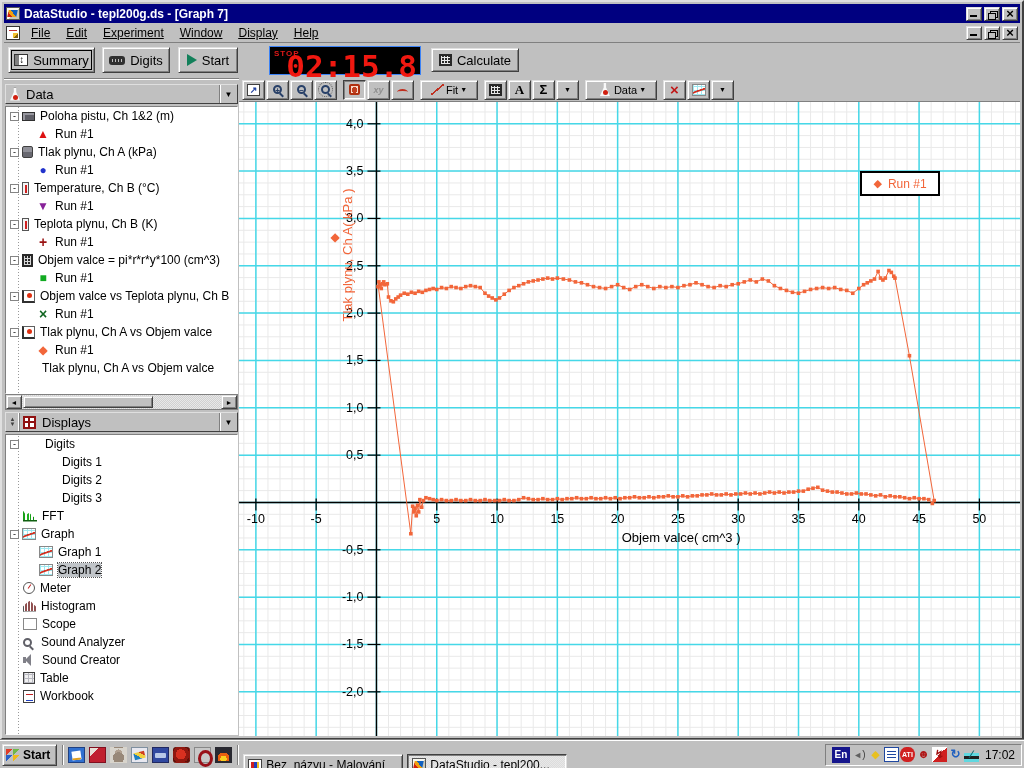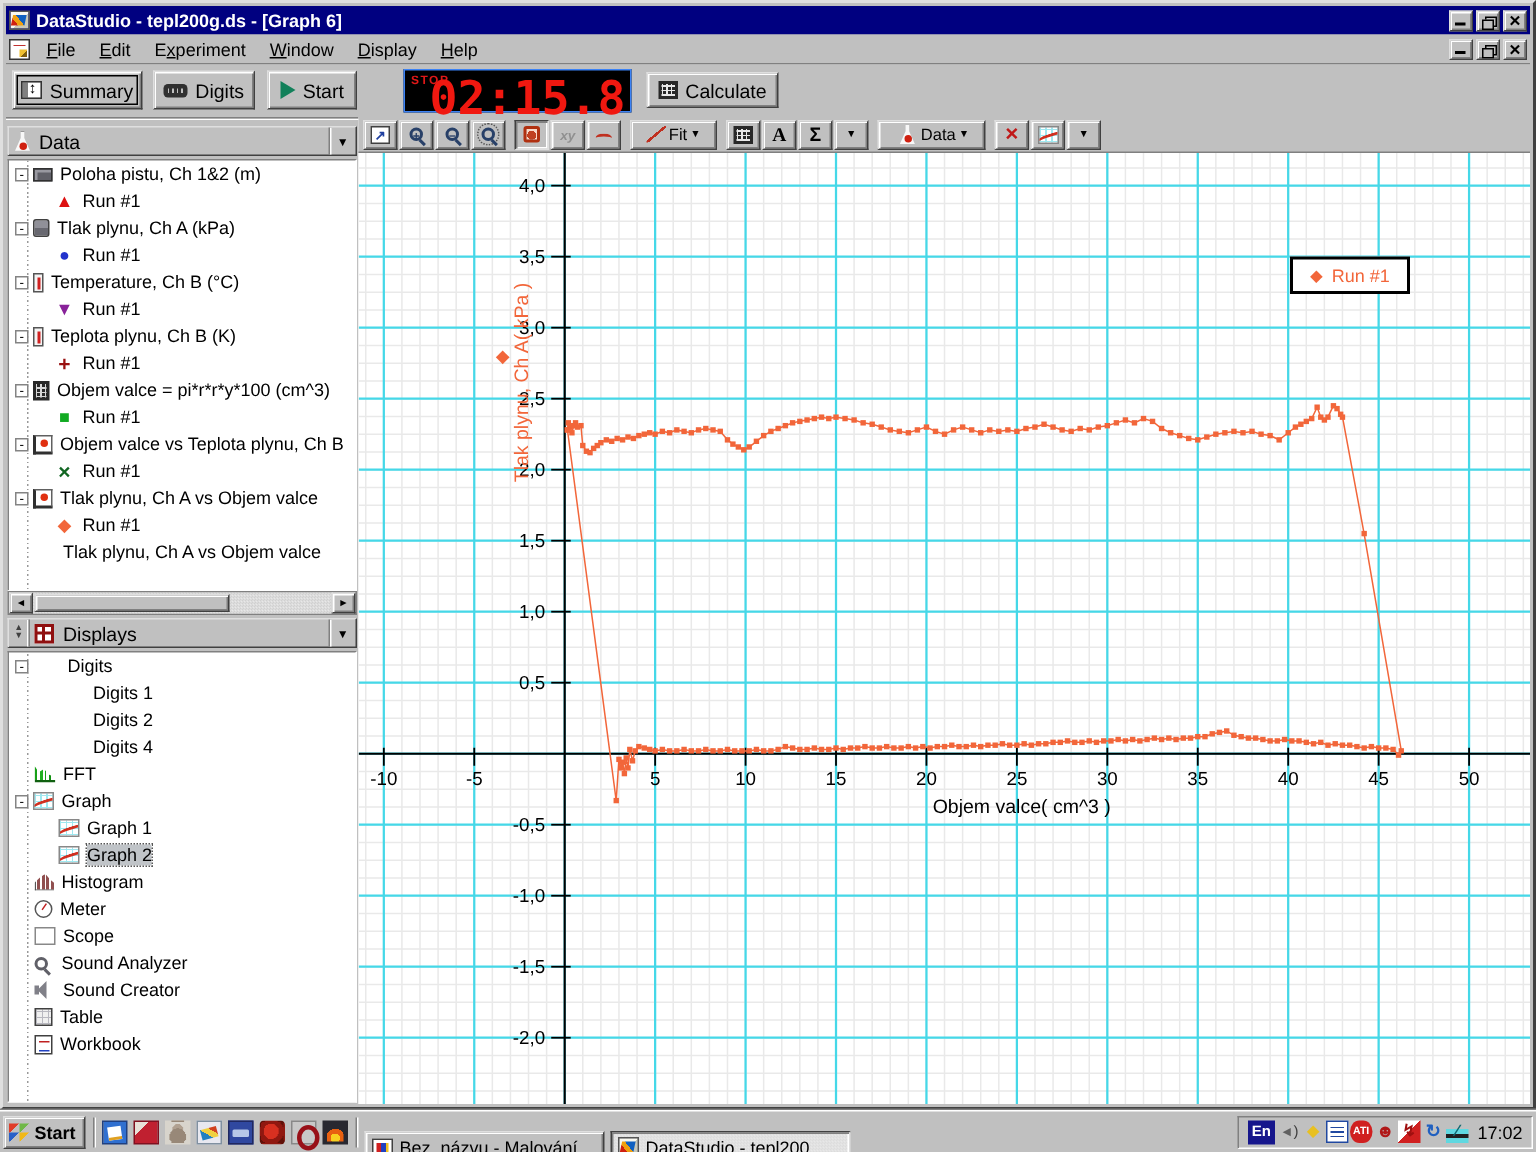--- a/index.html
+++ b/index.html
@@ -177,31 +177,31 @@
   .t-sync::before { content:"↻"; color:#2060C0; font-weight:bold; font-size:12px; }
   .t-tablet { background:linear-gradient(0deg,#60D8E0 0 3px,#202020 3px 6px,#60D8E0 6px 9px,transparent 9px); } .t-tablet::before { content:"∕"; color:#106870; font-weight:bold; }
 </style>
 </head>
 <body>
 
 <div id="app">
 
   <div id="titlebar">
     <span class="app-logo"></span>
-    <span class="title">DataStudio - tepl200g.ds - [Graph 6]</span>
+    <span class="title">DataStudio - tepl200g.ds - [Graph 7]</span>
     <span class="winctl" id="title-controls">
         <span class="winbtn raised min"></span>
         <span class="winbtn raised res"></span>
         <span class="winbtn raised cls"></span>
       </span>
   </div>
 
   <div id="menubar">
     <span class="mdi-doc-icon"></span>
-    <span id="menu-items" style="display: flex;">
+    <span id="menu-items" style="display: flex; text-decoration: underline;">
         <span class="menu-item"><u>F</u>ile</span>
         <span class="menu-item"><u>E</u>dit</span>
         <span class="menu-item">E<u>x</u>periment</span>
         <span class="menu-item"><u>W</u>indow</span>
         <span class="menu-item"><u>D</u>isplay</span>
         <span class="menu-item"><u>H</u>elp</span>
       </span>
     <span class="winctl" id="mdi-controls">
         <span class="winbtn raised min"></span>
         <span class="winbtn raised res"></span>
@@ -342,21 +342,21 @@
           <span class="tlabel">Digits 1</span>
         </div>
         <div class="trow">
           <span class="indent2"></span>
           <span class="ticon ic-digits"></span>
           <span class="tlabel">Digits 2</span>
         </div>
         <div class="trow">
           <span class="indent2"></span>
           <span class="ticon ic-digits"></span>
-          <span class="tlabel">Digits 4</span>
+          <span class="tlabel">Digits 3</span>
         </div>
         <div class="trow">
           <span class="indent1"></span>
           <span class="ticon ic-fft"></span>
           <span class="tlabel">FFT</span>
         </div>
         <div class="trow">
           <span class="expander">-</span>
           <span class="ticon ic-graph"></span>
           <span class="tlabel">Graph</span>
@@ -366,27 +366,27 @@
           <span class="ticon ic-graph"></span>
           <span class="tlabel">Graph 1</span>
         </div>
         <div class="trow selected">
           <span class="indent2"></span>
           <span class="ticon ic-graph"></span>
           <span class="tlabel">Graph 2</span>
         </div>
         <div class="trow">
           <span class="indent1"></span>
+          <span class="ticon ic-meter"></span>
+          <span class="tlabel">Meter</span>
+        </div>
+        <div class="trow">
+          <span class="indent1"></span>
           <span class="ticon ic-histogram"></span>
           <span class="tlabel">Histogram</span>
-        </div>
-        <div class="trow">
-          <span class="indent1"></span>
-          <span class="ticon ic-meter"></span>
-          <span class="tlabel">Meter</span>
         </div>
         <div class="trow">
           <span class="indent1"></span>
           <span class="ticon ic-scope"></span>
           <span class="tlabel">Scope</span>
         </div>
         <div class="trow">
           <span class="indent1"></span>
           <span class="ticon ic-sound-analyzer"></span>
           <span class="tlabel">Sound Analyzer</span>

